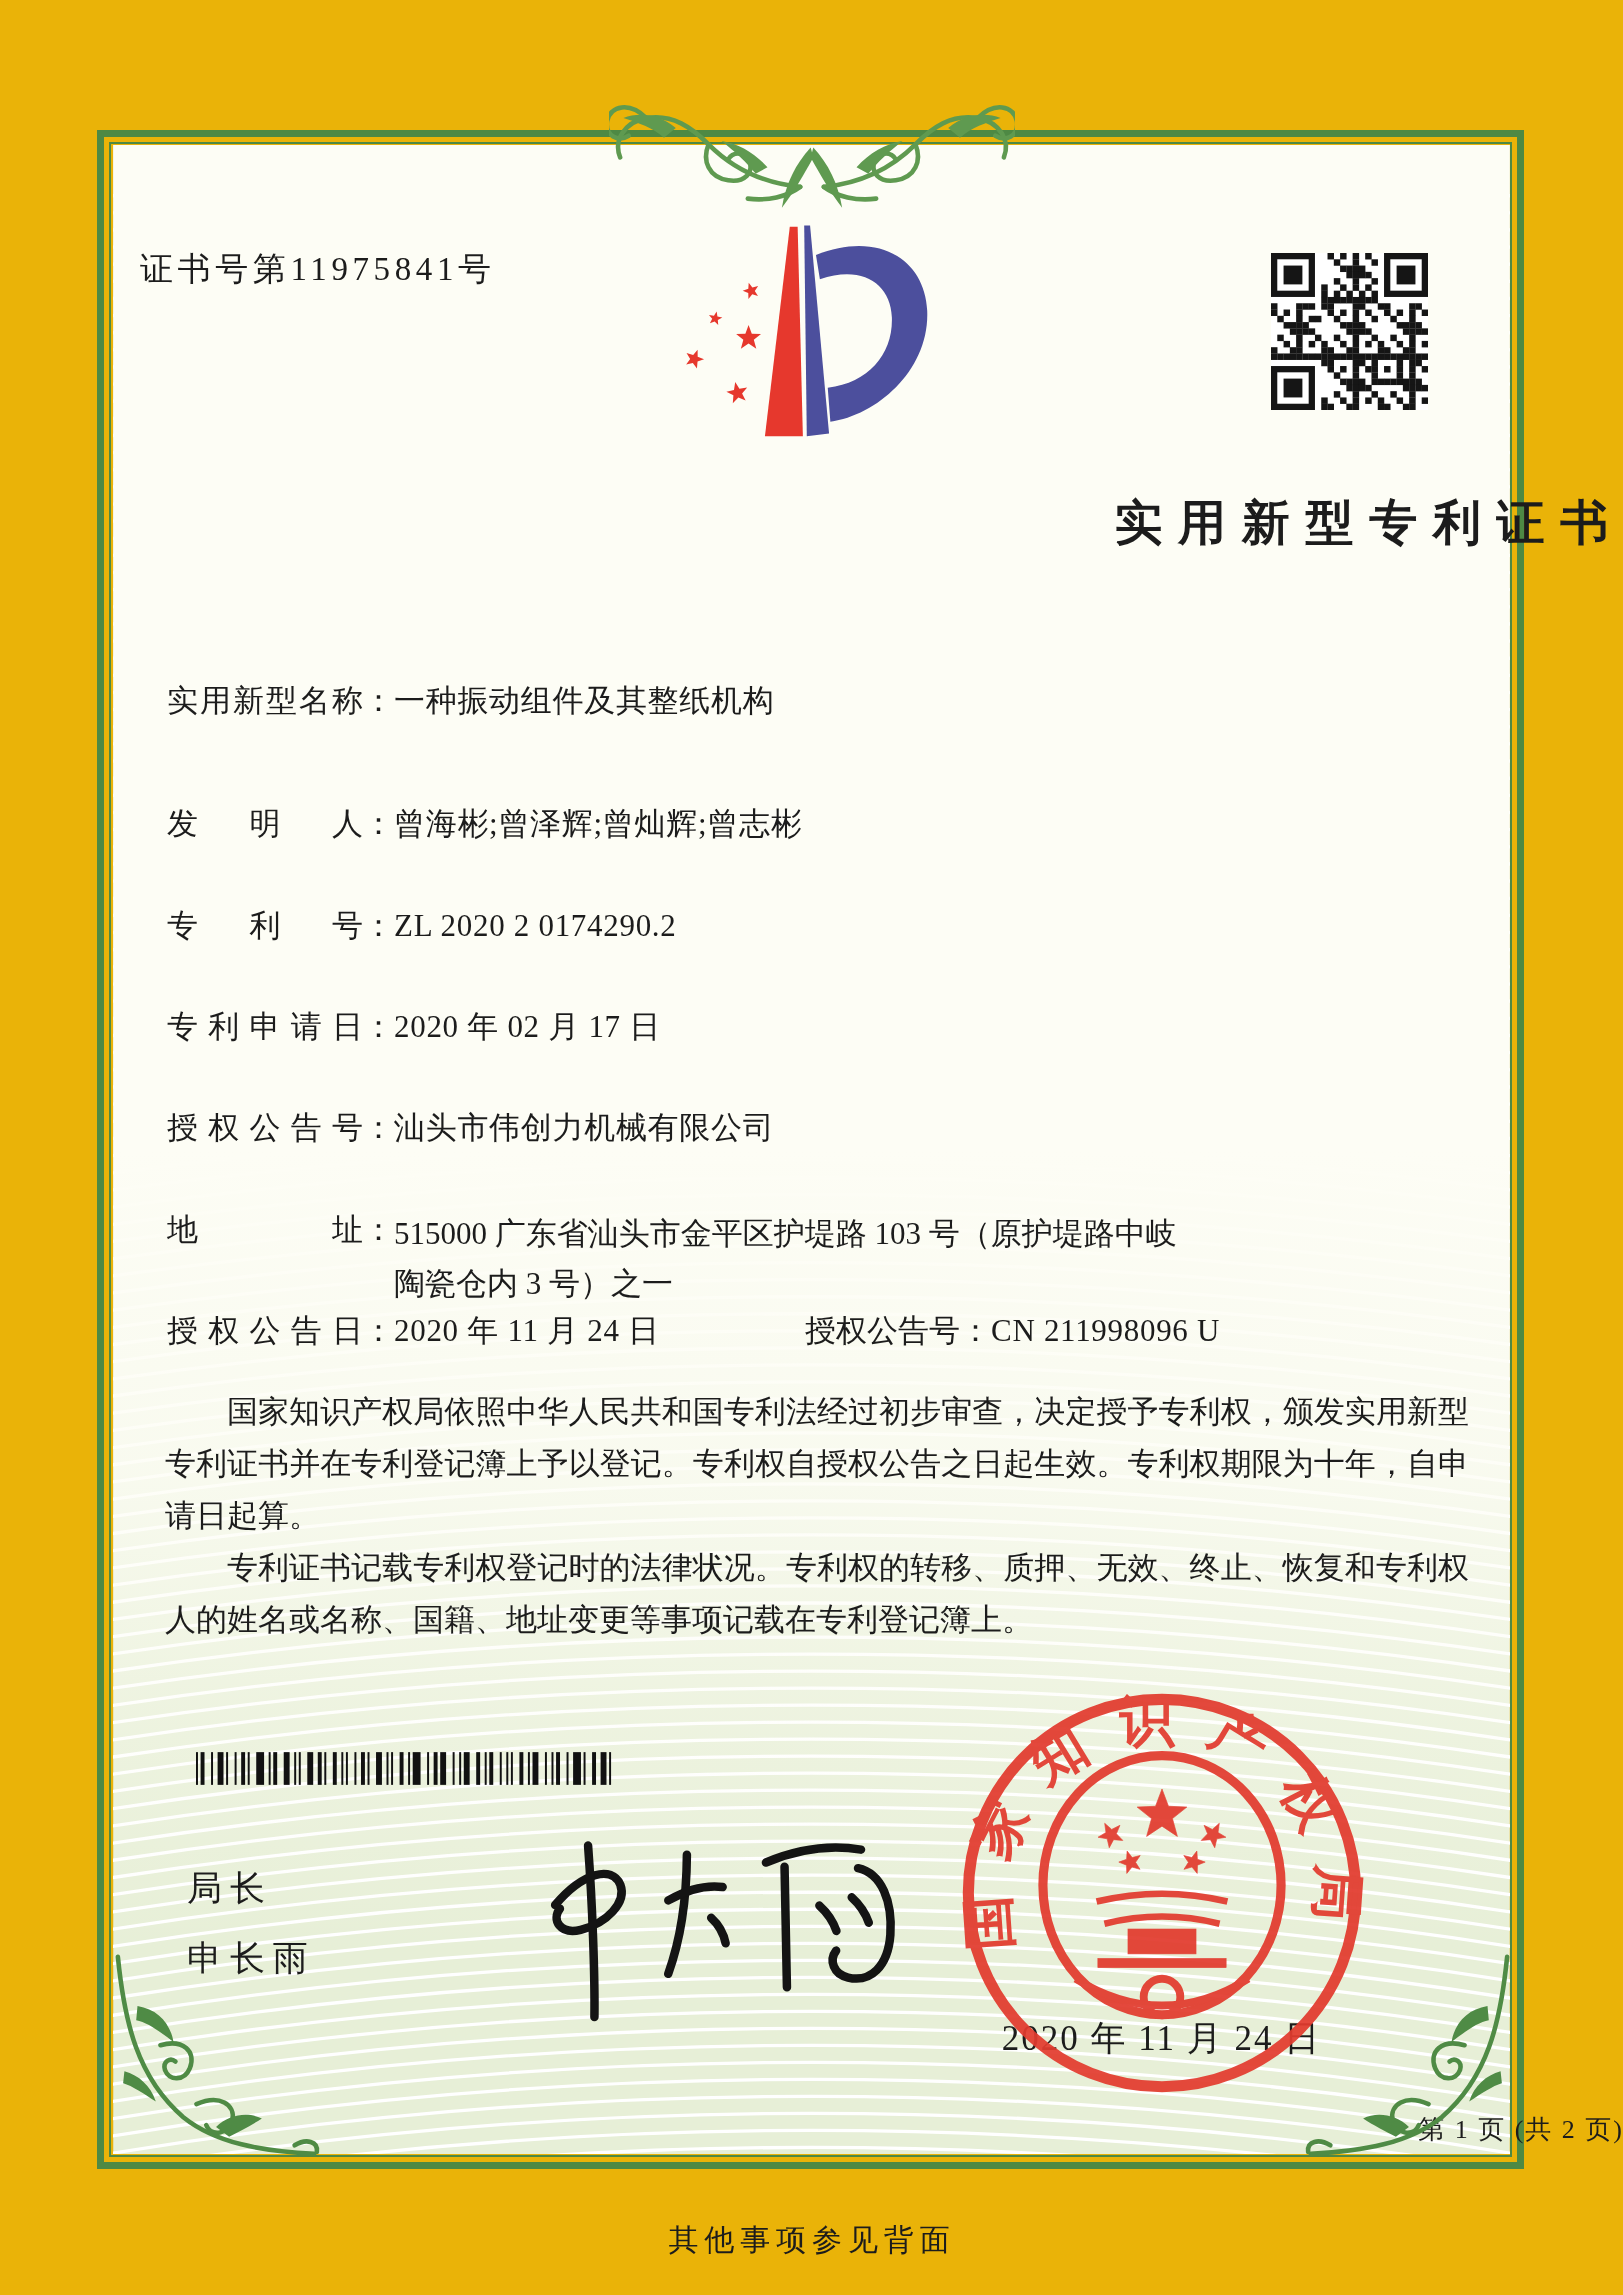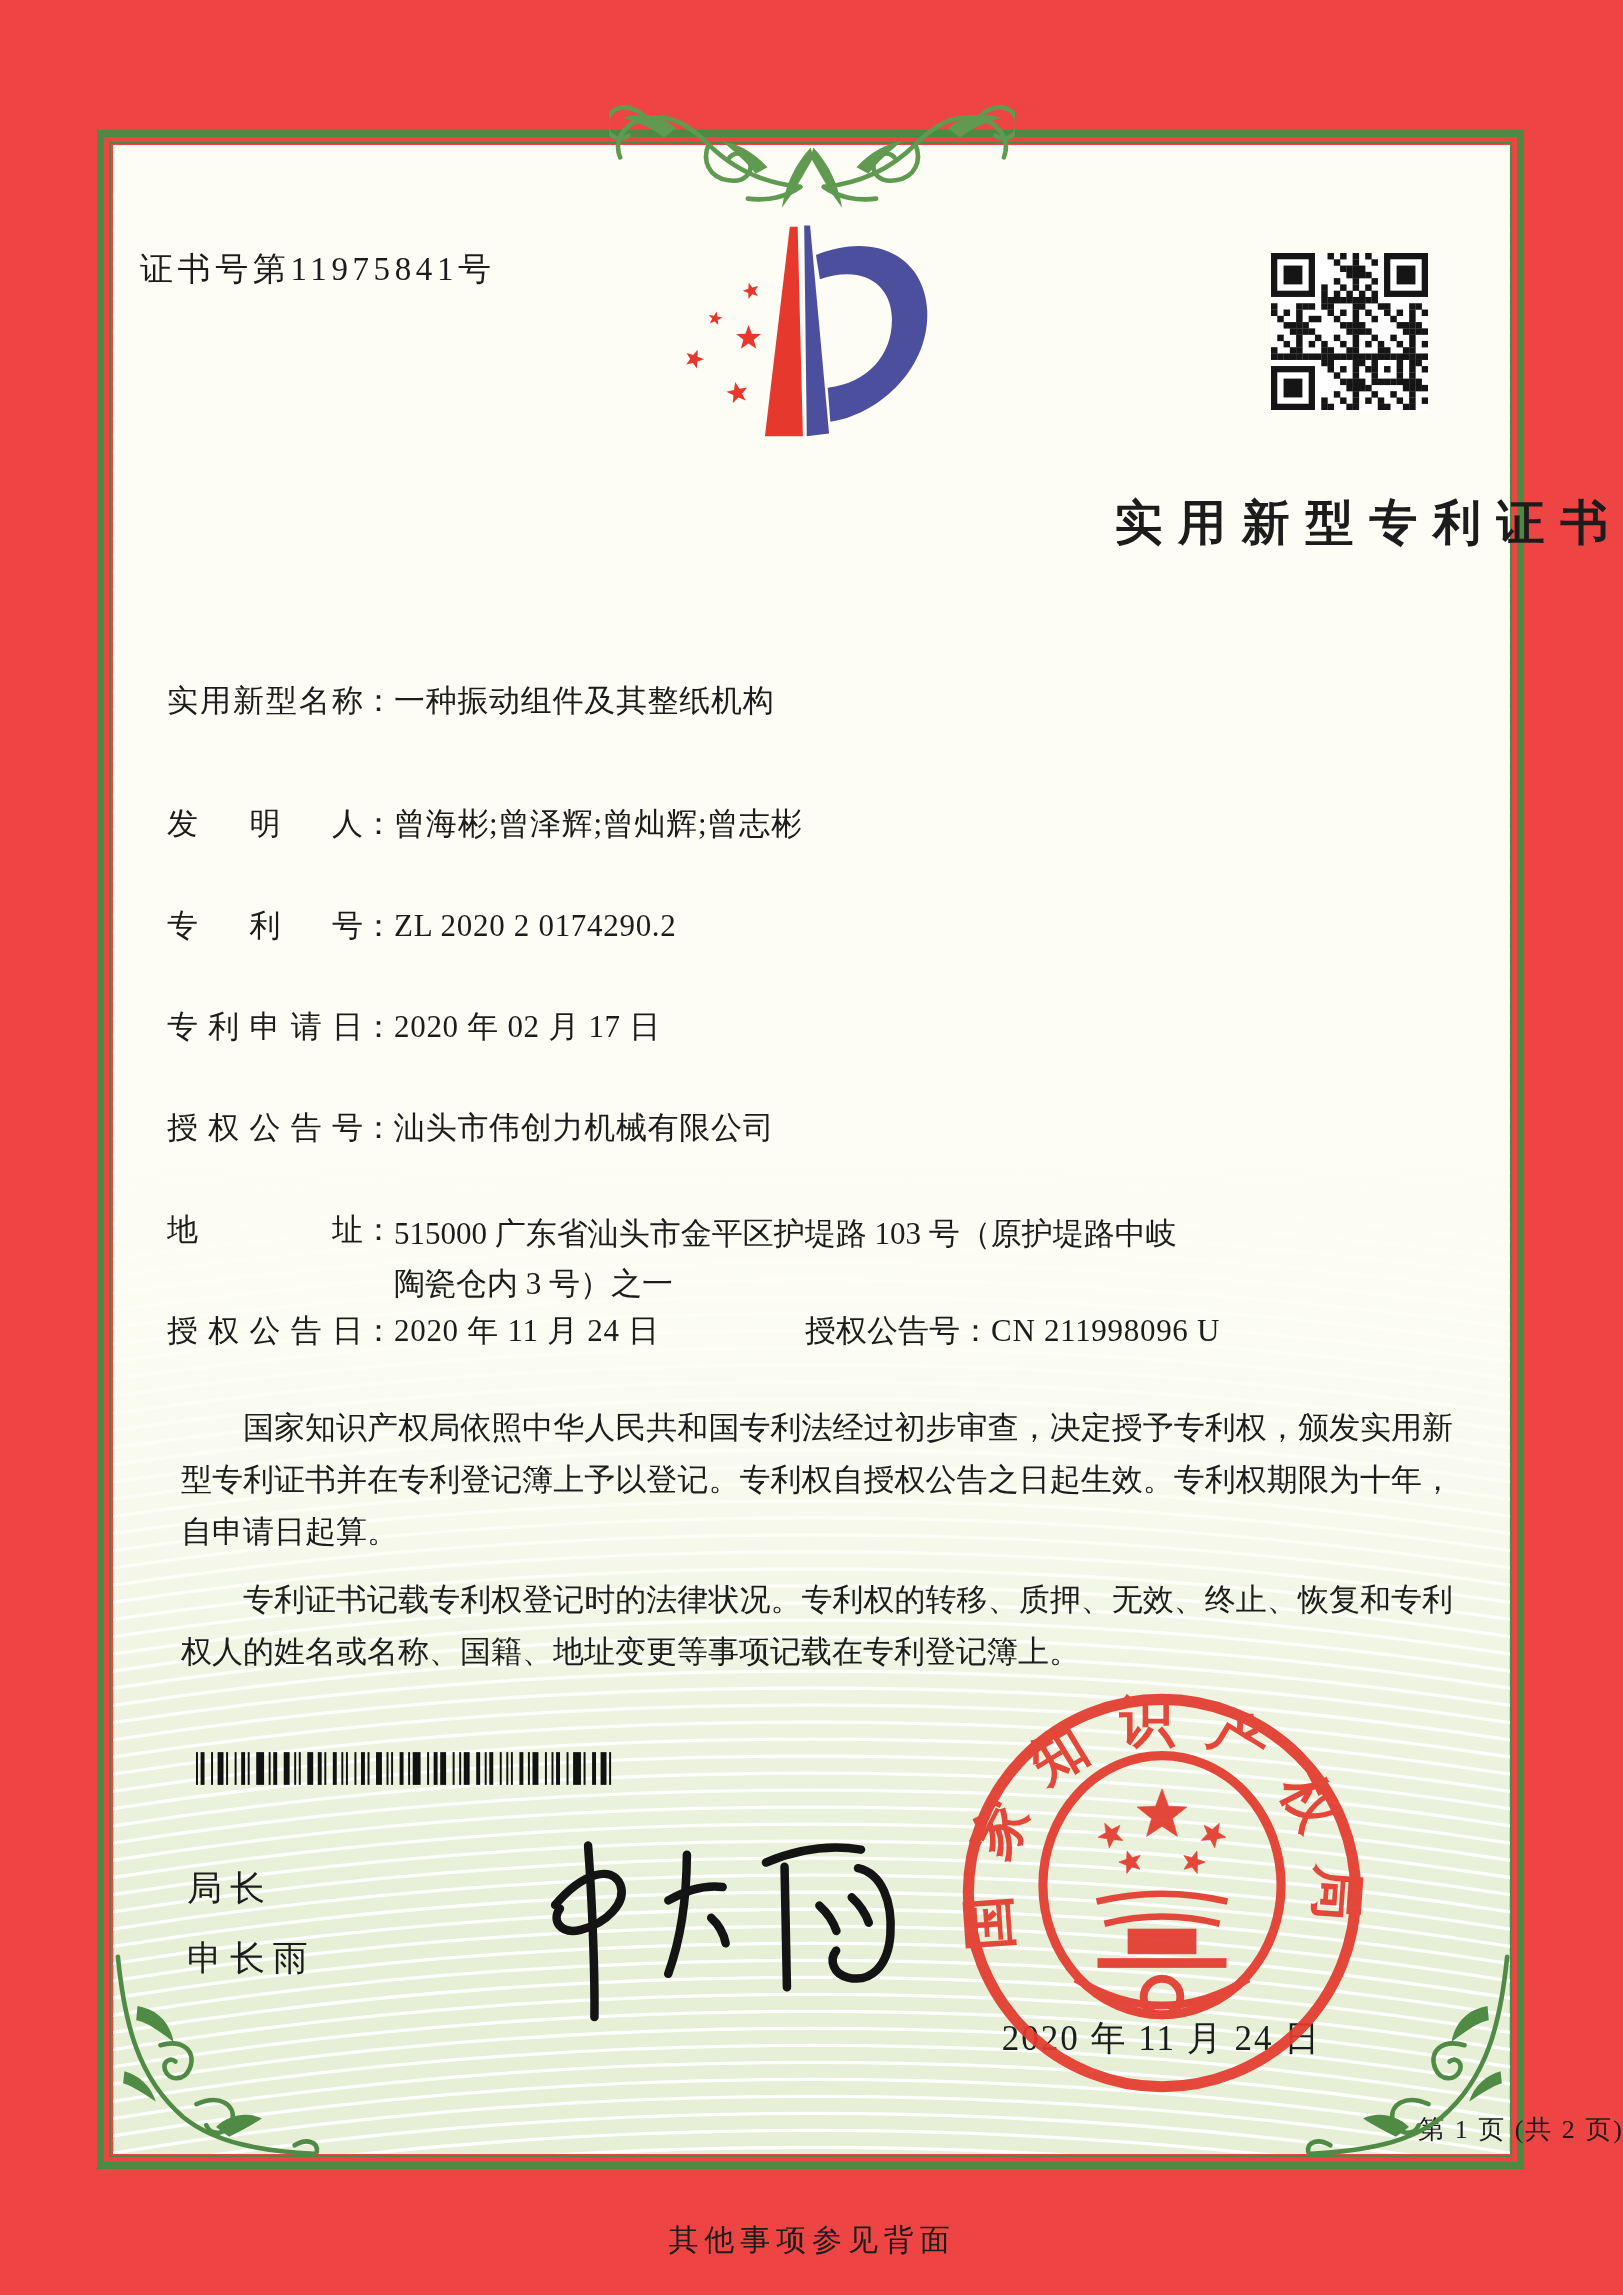--- a/index.html
+++ b/index.html
@@ -1,16 +1,16 @@
 <!DOCTYPE html>
 <html style="font-size:10.5px"><head>
 <meta charset="utf-8">
 <style>
   html,body{margin:0;padding:0;background:#ffffff;}
-  .page{position:relative;width:1624px;height:2295px;background:#ef4444;overflow:hidden;
+  .page{position:relative;width:1624px;height:2295px;background:#eab308;overflow:hidden;
         font-family:"Liberation Serif",serif;color:#1c1c1c;}
   
   .frame{position:absolute;left:97px;top:130px;width:1413px;height:2025px;
          border:7.9px solid #4e8944;z-index:1;}
   .frame-inner{position:absolute;left:5.2px;top:5.2px;right:5.2px;bottom:5.2px;border:2.6px solid #4e8944;}
   .waves{position:absolute;left:113px;top:145px;z-index:0;}
   .ornament{position:absolute;z-index:3;}
   
   .certno{position:absolute;left:140px;top:247px;font-size:33px;letter-spacing:4.6px;z-index:2;}
   .logo{position:absolute;left:668px;top:219px;z-index:2;}
@@ -19,21 +19,21 @@
          font-weight:bold;letter-spacing:15.7px;z-index:2;}
   
   .frow{position:absolute;left:167px;font-size:31px;white-space:nowrap;z-index:2;}
   .lbl{display:inline-block;width:196px;text-align:justify;text-align-last:justify;vertical-align:top;}
   .val{letter-spacing:0.7px;}
   .addrval{display:inline-block;vertical-align:top;line-height:50px;white-space:normal;width:969px;}
   .grp2{position:absolute;left:638px;top:0;}
   .grp2 .lbl2{display:inline-block;vertical-align:top;}
   .paras{position:absolute;left:165px;top:1386px;width:1304px;font-size:31px;line-height:52px;
          text-align:justify;z-index:2;}
-  .paras p{margin:16px;text-indent:2em;}
+  .paras p{margin:0;text-indent:2em;}
   
   .barcode{position:absolute;left:196px;top:1752px;z-index:2;}
   .role{position:absolute;left:187px;top:1865px;font-size:35px;letter-spacing:7.9px;z-index:2;}
   .signername{position:absolute;left:187px;top:1935px;font-size:35px;letter-spacing:7.9px;z-index:2;}
   .signature{position:absolute;left:494px;top:1820px;z-index:3;}
   .sealdate{position:absolute;left:952px;top:2015px;width:419px;text-align:center;
             font-size:35px;letter-spacing:2px;z-index:2;}
   .seal{position:absolute;left:933px;top:1666px;z-index:4;}
   .pageinfo{position:absolute;left:0;right:0;top:2112px;text-align:right;font-size:26px;
             letter-spacing:2px;z-index:2;}

